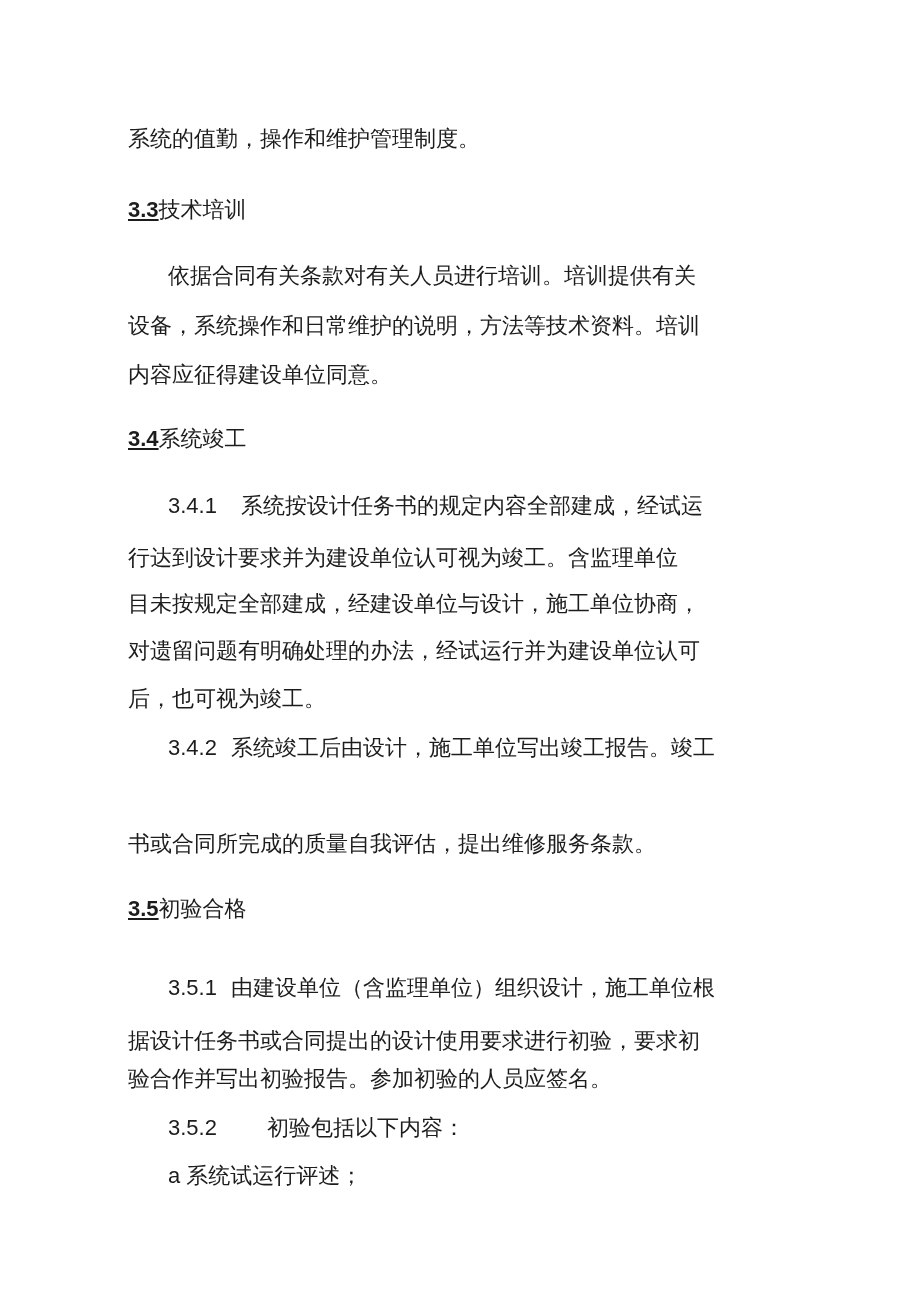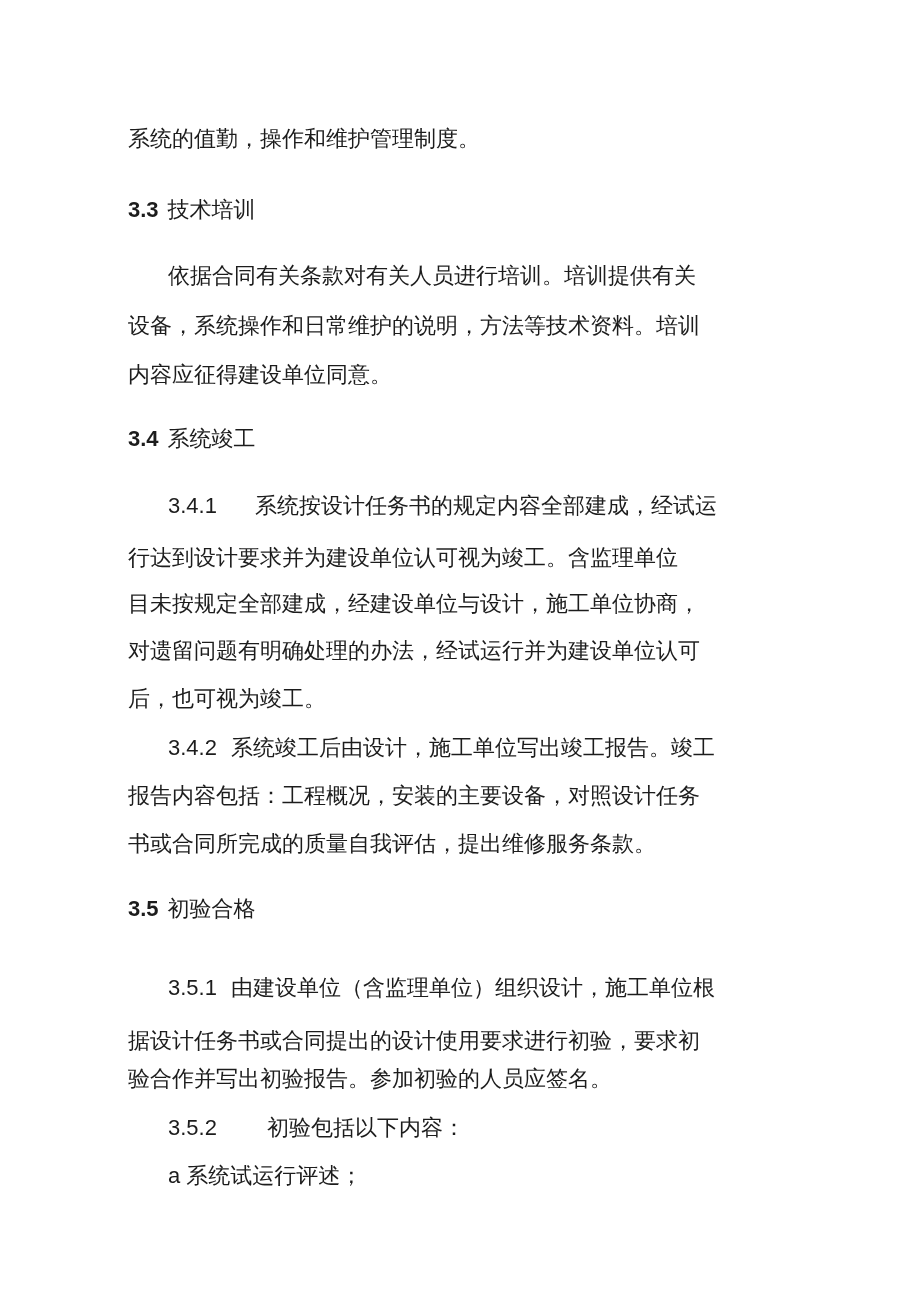--- a/index.html
+++ b/index.html
@@ -23,27 +23,27 @@
     color: #1c1c1c;
     white-space: nowrap;
     letter-spacing: 0px;
   }
   .indent {
     left: 168px;
   }
   
   .hnum {
     font-weight: 700;
-    margin-right: 9px;
+    text-decoration: underline;
   }
   
   .cnum {
     font-weight: 400;
   }
-  .gap-tab { margin-right: 38px; text-align: center; }
+  .gap-tab { margin-right: 24px; text-align: center; }
   .gap-sm  { margin-right: 14px; margin-top: 35px; }
   .gap-lg  { margin-right: 50px; }
 </style>
 </head>
 <body>
 
 <div class="page">
 
   <div class="line" style="top:126px">系统的值勤，操作和维护管理制度。</div>
 
@@ -63,21 +63,20 @@
     <span class="cnum gap-tab">3.4.1</span><span>系统按设计任务书的规定内容全部建成，经试运</span>
   </div>
   <div class="line" style="top:545px">行达到设计要求并为建设单位认可视为竣工。含监理单位</div>
   <div class="line" style="top:591px">目未按规定全部建成，经建设单位与设计，施工单位协商，</div>
   <div class="line" style="top:638px">对遗留问题有明确处理的办法，经试运行并为建设单位认可</div>
   <div class="line" style="top:686px">后，也可视为竣工。</div>
 
   <div class="line indent" style="top:735px">
     <span class="cnum gap-sm">3.4.2</span><span>系统竣工后由设计，施工单位写出竣工报告。竣工</span>
   </div>
-  <div class="line" style="top:783px">报告内容包括：工程概况，安装的主要设备，对照设计任务</div>
   <div class="line" style="top:831px">书或合同所完成的质量自我评估，提出维修服务条款。</div>
 
   <div class="line" style="top:896px">
     <span class="hnum">3.5</span><span>初验合格</span>
   </div>
 
   <div class="line indent" style="top:975px">
     <span class="cnum gap-sm">3.5.1</span><span>由建设单位（含监理单位）组织设计，施工单位根</span>
   </div>
   <div class="line" style="top:1028px">据设计任务书或合同提出的设计使用要求进行初验，要求初</div>

